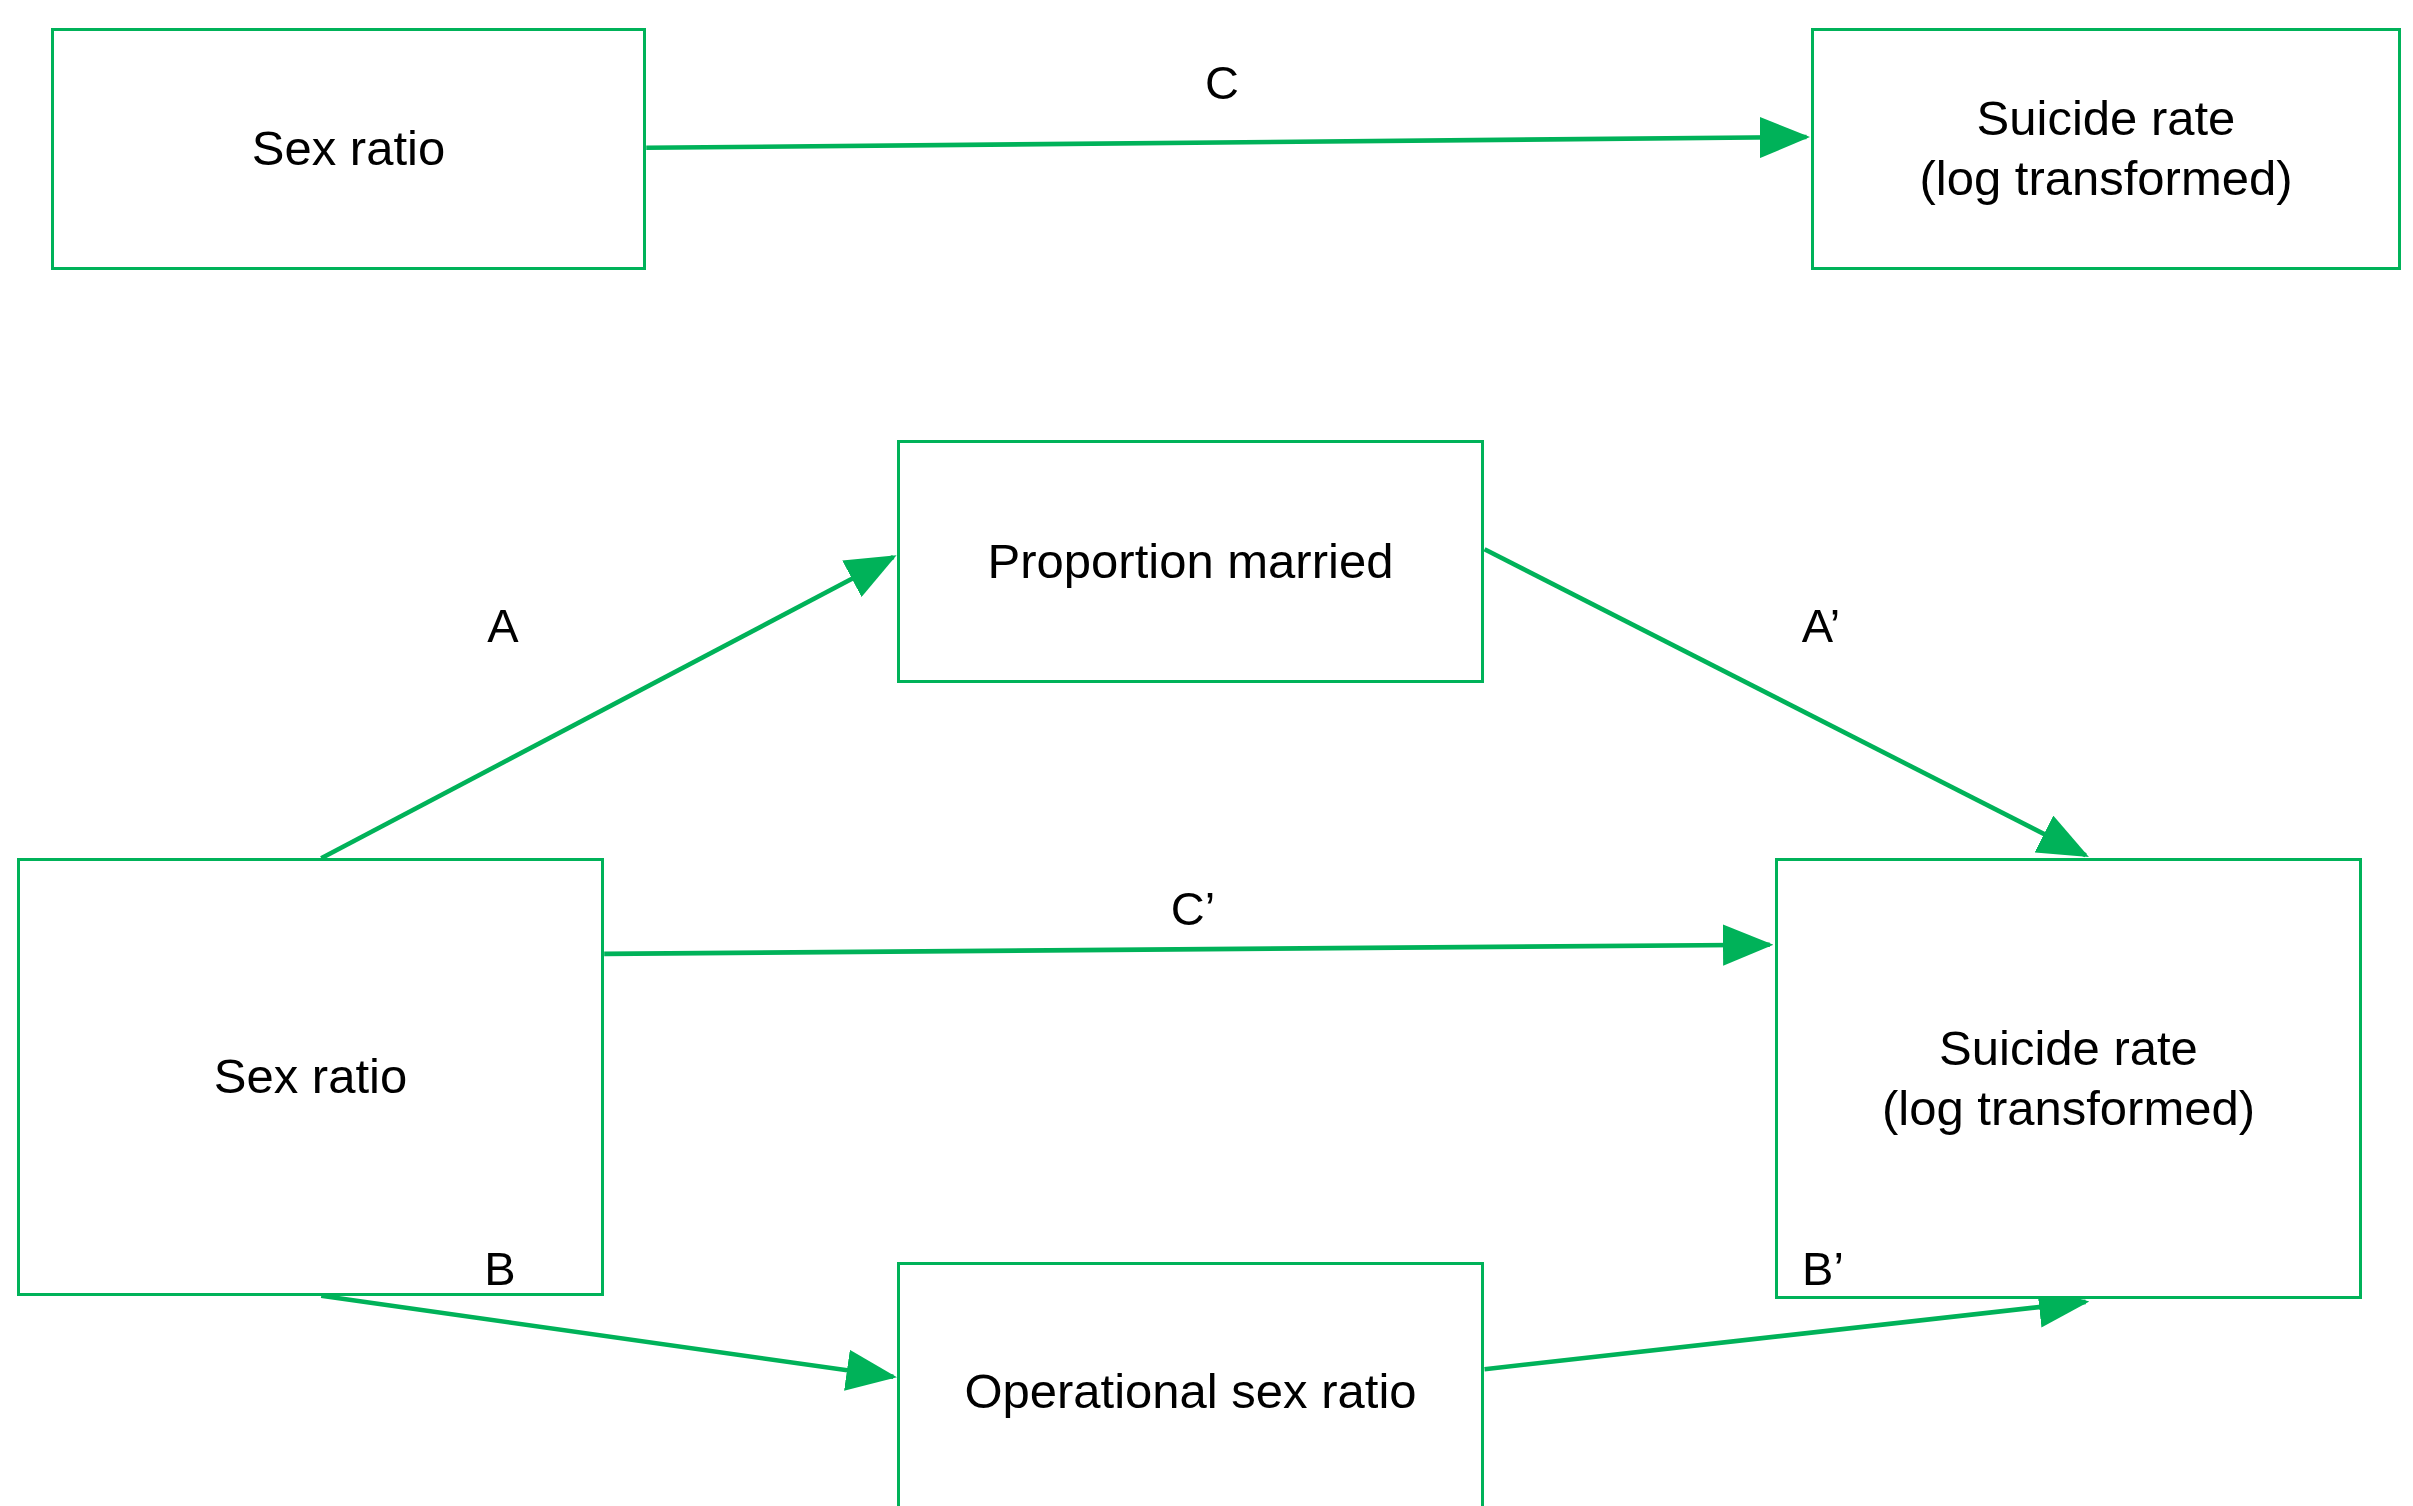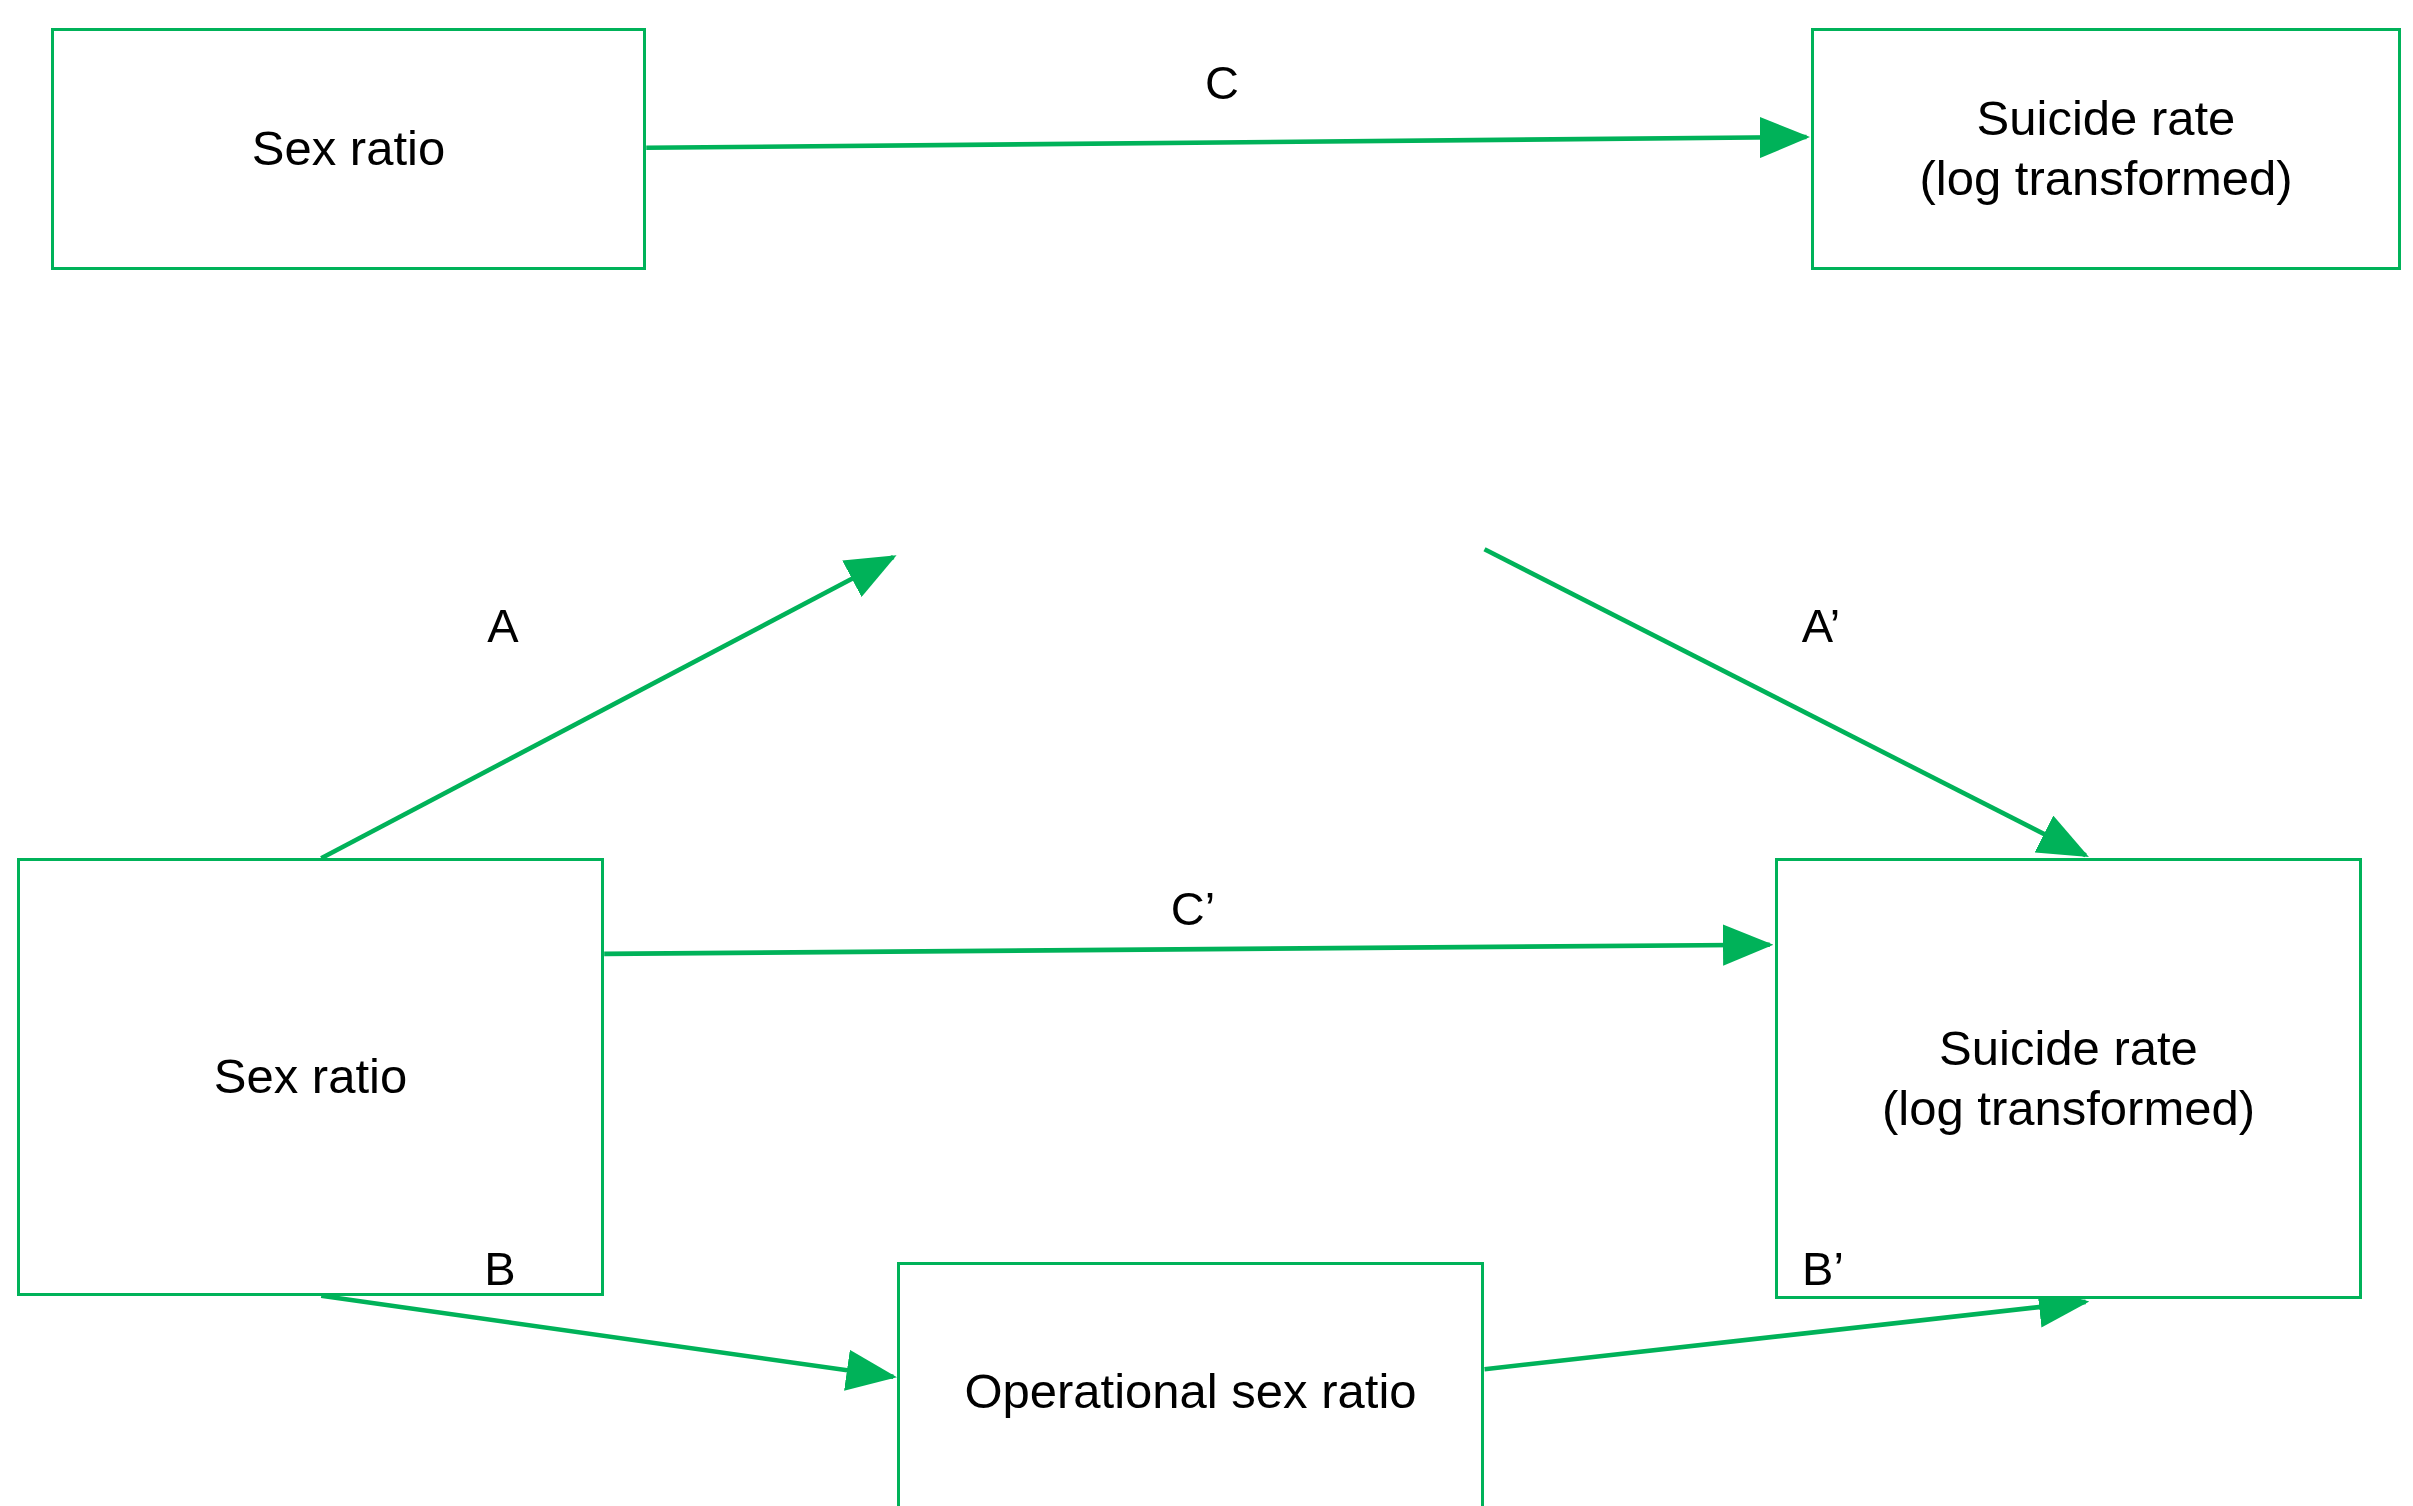--- a/index.html
+++ b/index.html
@@ -90,20 +90,23 @@
     <span class="node-label">Suicide rate
 (log transformed)</span>
   </div>
 
   <span class="path-label" style="left:1222px; top:82px;">C</span>
 
   <div class="node-box" style="left:17px; top:858px; width:587px; height:438px;">
     <span class="node-label">Sex ratio</span>
   </div>
 
+  <div class="node-box" style="left:897px; top:440px; width:587px; height:243px;">
+    <span class="node-label">Proportion married</span>
+  </div>
 
   <div class="node-box" style="left:897px; top:1262px; width:587px; height:259px;">
     <span class="node-label">Operational sex ratio</span>
   </div>
 
   <div class="node-box" style="left:1775px; top:858px; width:587px; height:441px;">
     <span class="node-label">Suicide rate
 (log transformed)</span>
   </div>
 

